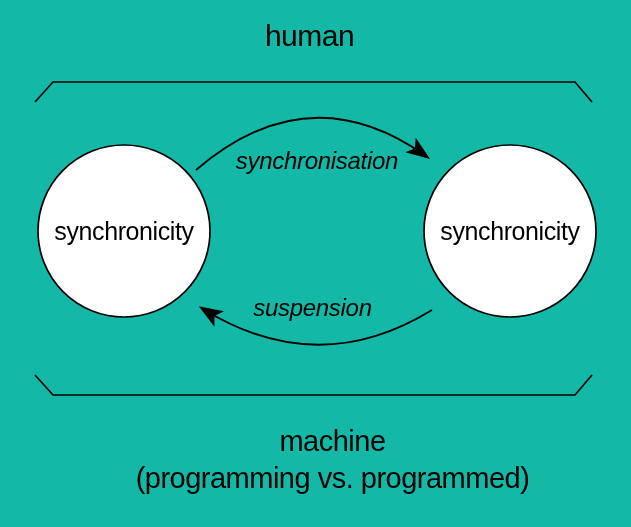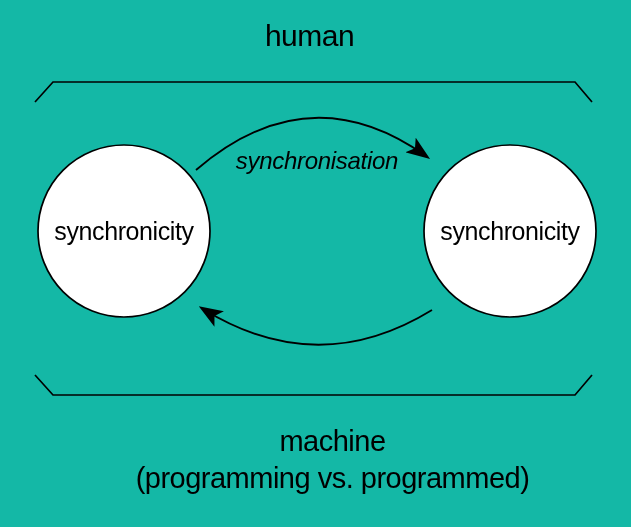--- a/index.html
+++ b/index.html
@@ -91,19 +91,20 @@
   </svg>
 
   <div class="lbl domain-label human-label">human</div>
 
   <div class="lbl node-label node-left">synchronicity</div>
 
   <div class="lbl node-label node-right">synchronicity</div>
 
   <div class="lbl edge-label edge-top">synchronisation</div>
 
+  <div class="lbl edge-label edge-bottom">suspension</div>
 
   <div class="lbl machine-block">
     <div>machine</div>
     <div>(programming vs. programmed)</div>
   </div>
 
 </div>
 
 </body></html>

